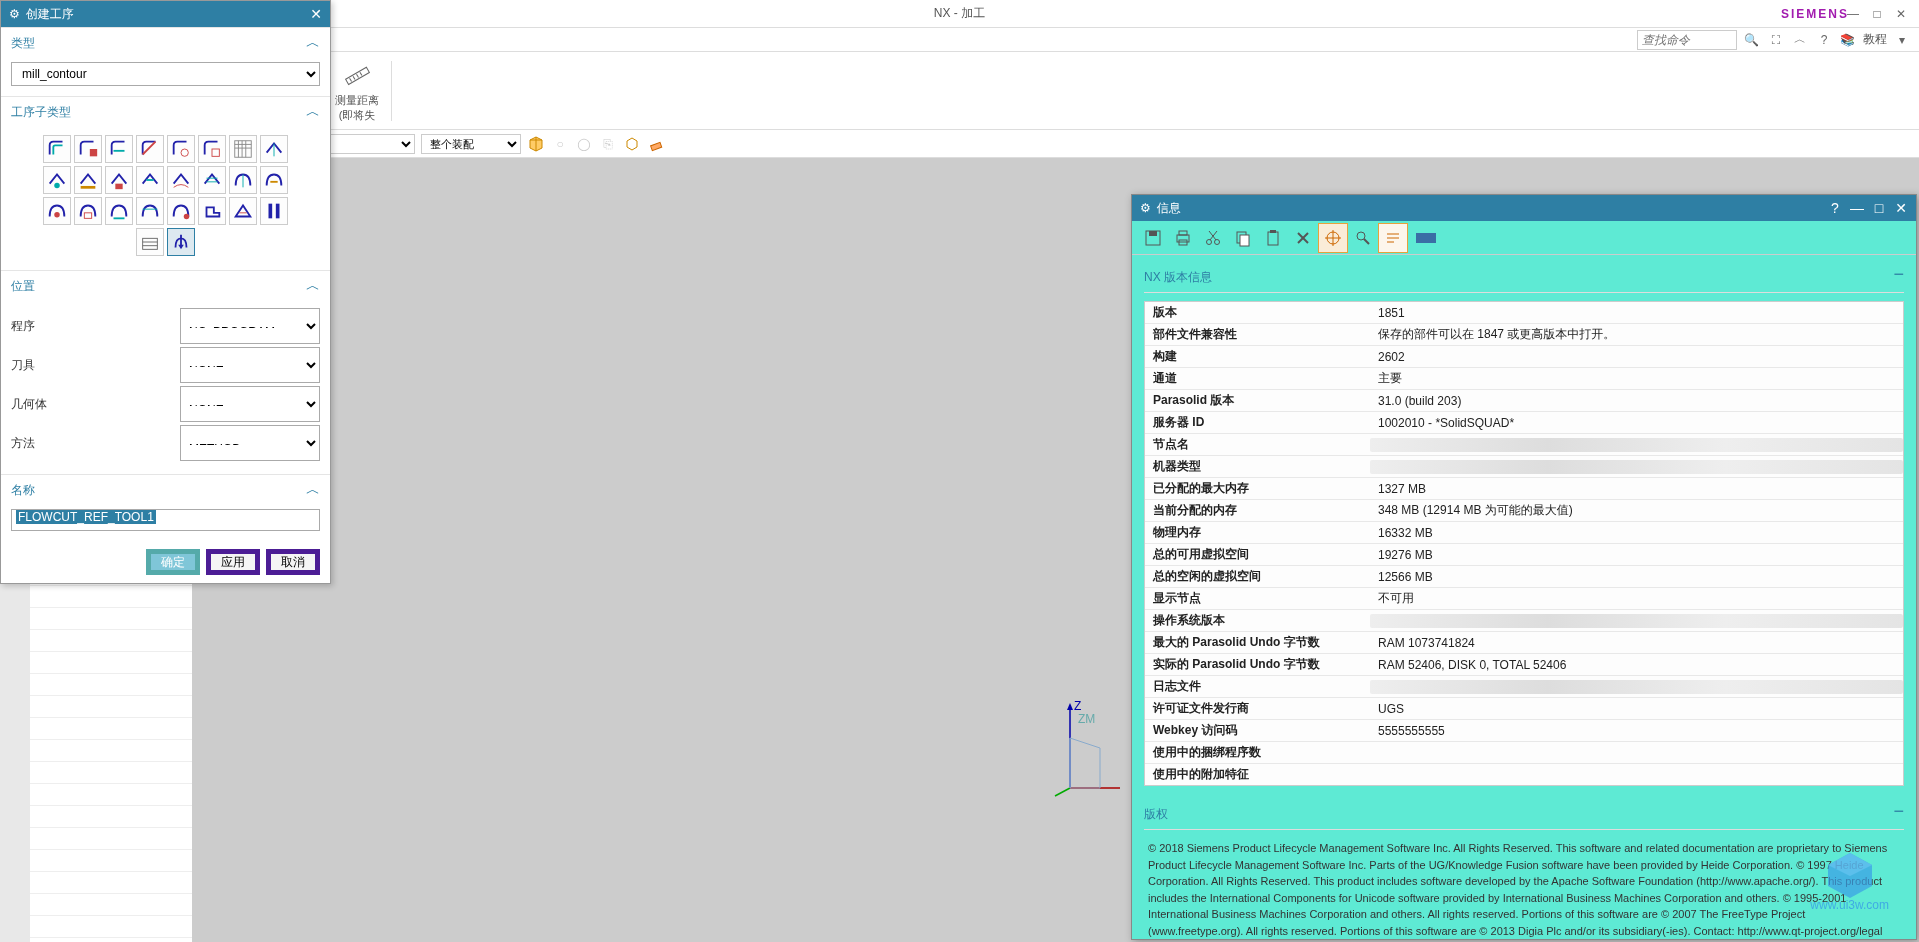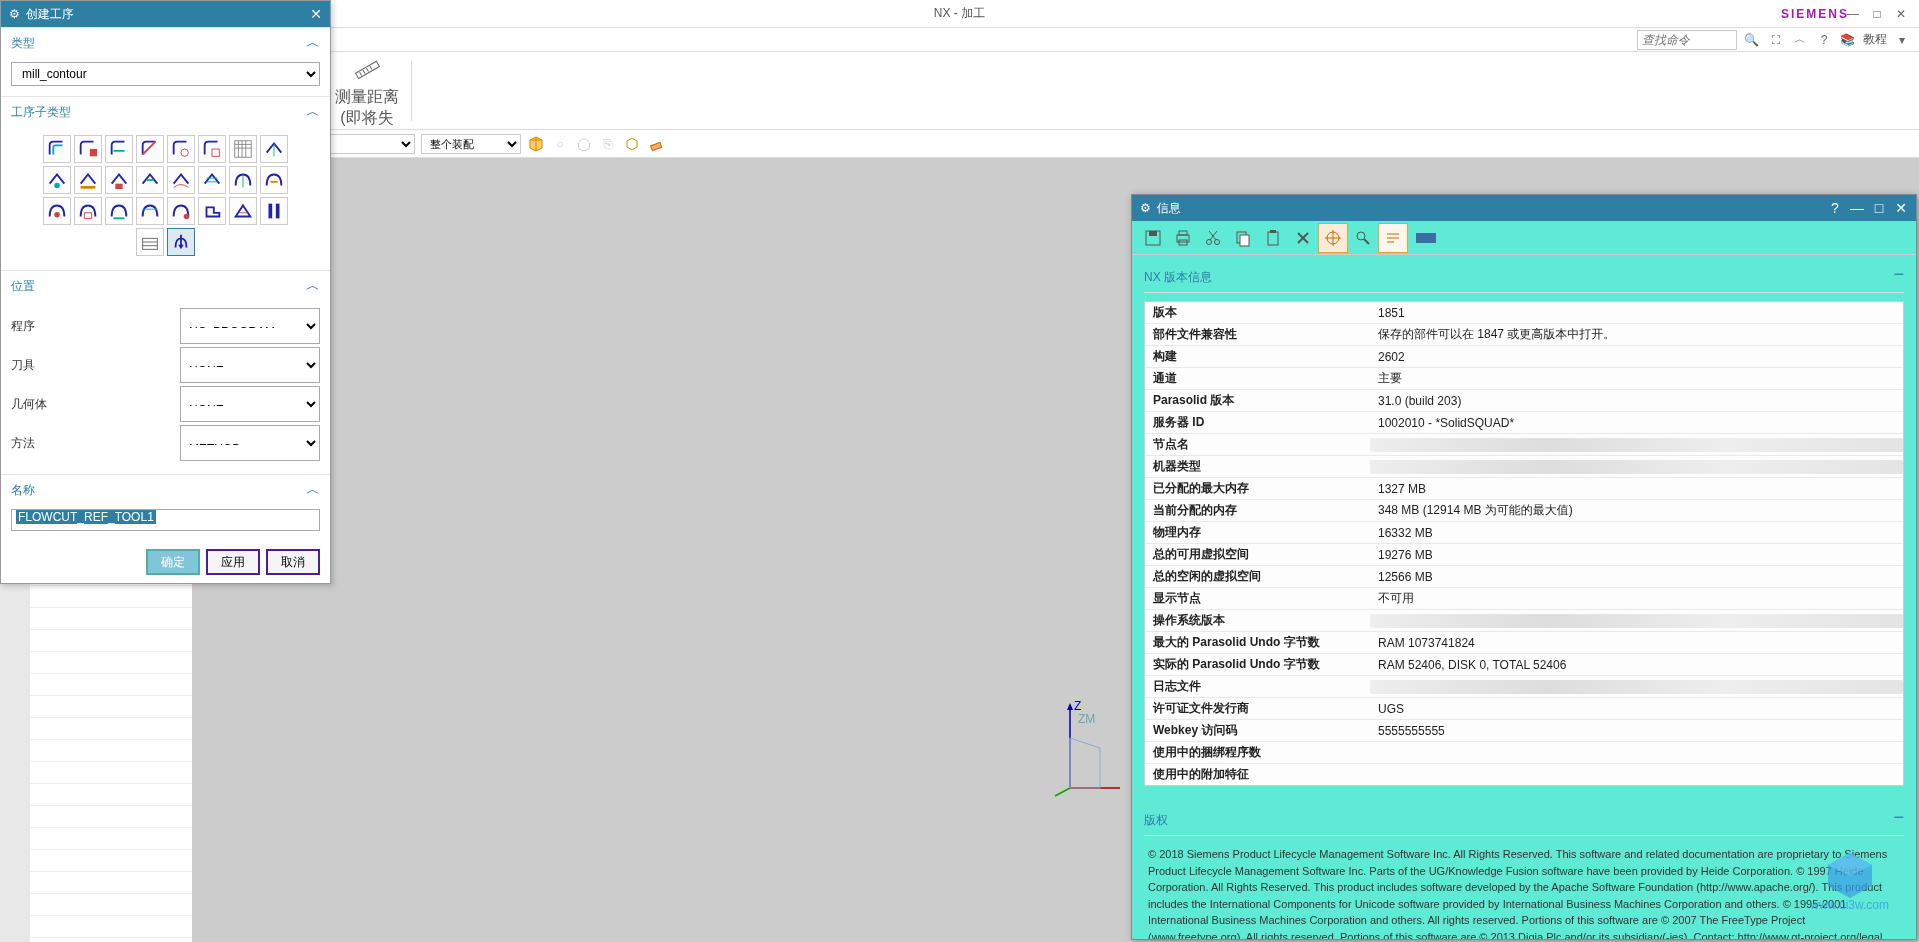--- a/index.html
+++ b/index.html
@@ -17,21 +17,21 @@
 .command-bar .tab936 { position: absolute; left: 274px; color: #666; }
 .search-cmd { width: 100px; height: 20px; border: 1px solid #ccc; padding: 0 4px; font-style: italic; color: #aaa; }
 .cmd-icon { width: 18px; height: 18px; display: flex; align-items: center; justify-content: center; color: #666; }
 .tutorial-link { color: #555; }
 
 
 .toolbar-row { height: 78px; background: #fff; border-bottom: 1px solid #ddd; padding-left: 274px; display: flex; align-items: center; gap: 4px; }
 .ribbon-sep { width: 1px; height: 60px; background: #ddd; margin: 0 4px; }
 .ribbon-btn { display: flex; flex-direction: column; align-items: center; gap: 2px; padding: 4px; }
 .ribbon-icon { width: 32px; height: 32px; display: flex; align-items: center; justify-content: center; }
-.ribbon-label { font-size: 16px; color: #555; text-align: center; white-space: pre-line; }
+.ribbon-label { font-size: 11px; color: #555; text-align: center; white-space: pre-line; }
 
 
 .secondary-toolbar { height: 28px; background: #fff; border-bottom: 1px solid #ddd; padding-left: 274px; display: flex; align-items: center; gap: 6px; margin-left: 7px; }
 .sec-label { color: #666; margin-right: 4px; }
 .sec-dropdown { height: 20px; border: 1px solid #ccc; min-width: 100px; background: #fff; padding: 0 4px; font-size: 11px;}
 .sec-icon { width: 18px; height: 18px; color: #888; display:flex; align-items:center; justify-content:center; }
 .sec-icon.disabled { color: #ccc; }
 
 
 .canvas-area { position: absolute; left: 0; top: 158px; right: 0; bottom: 0; background: #cccccc; }
@@ -60,21 +60,21 @@
 .subtype-icon svg { width: 22px; height: 22px; }
 
 .loc-row { display: flex; align-items: center; justify-content: space-between; margin: 3px 0; }
 .loc-label { color: #333; }
 .loc-select { width: 140px; height: 36px; border: 1px solid #aaa; padding: 15px 4px; background: #fff; }
 
 .name-input { width: 100%; height: 22px; border: 1px solid #aaa; padding: 0 4px; color: #2e7fa4; }
 .name-input-selected { background: #2e7fa4; color: #fff; padding: 0 2px;}
 
 .dialog-buttons { display: flex; justify-content: flex-end; gap: 6px; padding: 8px 10px; }
-.dlg-btn { width: 54px; height: 26px; border: 2px solid #4c1d95; background: #f5f5f5; cursor: pointer; }
+.dlg-btn { width: 54px; height: 26px; border: 5px solid #4c1d95; background: #f5f5f5; cursor: pointer; }
 .dlg-btn.primary { background: #7fc6d8; border-color: #5aa; color: #fff; }
 
 
 .info-panel { position: absolute; left: 1131px; top: 194px; width: 786px; height: 746px; background: #5eead4; border: 1px solid #888; box-shadow: 2px 2px 8px rgba(0,0,0,0.3); z-index: 40; display: flex; flex-direction: column; }
 .info-titlebar { height: 26px; background: #2e7fa4; color: #fff; display: flex; align-items: center; justify-content: space-between; padding: 0 8px; }
 .info-title-left { display: flex; align-items: center; gap: 6px; }
 .info-win-controls { display: flex; gap: 8px; align-items: center;}
 .info-win-btn { width: 14px; height: 14px; cursor: pointer; color:#fff; display:flex; align-items:center; justify-content:center; font-size: 14px;}
 
 .info-toolbar { height: 34px; border-bottom: 1px solid #ccc; display: flex; align-items: center; padding: 0 6px; gap: 0; }
@@ -601,21 +601,21 @@
         <div class="info-row">
           <div class="info-key">使用中的捆绑程序数</div>
           <div class="info-val"></div>
         </div>
         <div class="info-row">
           <div class="info-key">使用中的附加特征</div>
           <div class="info-val"></div>
         </div>
       </div>
 
-    <div class="info-section-title" style="margin-top:20px">
+    <div class="info-section-title" style="margin-top:14px">
       <span>版权</span>
       <span class="minus">−</span>
     </div>
     <div class="copyright-box">© 2018 Siemens Product Lifecycle Management Software Inc. All Rights Reserved. This software and related documentation are proprietary to Siemens Product Lifecycle Management Software Inc. Parts of the UG/Knowledge Fusion software have been provided by Heide Corporation. © 1997 Heide Corporation. All Rights Reserved. This product includes software developed by the Apache Software Foundation (http://www.apache.org/). This product includes the International Components for Unicode software provided by International Business Machines Corporation and others. © 1995-2001 International Business Machines Corporation and others. All rights reserved. Portions of this software are © 2007 The FreeType Project (www.freetype.org). All rights reserved. Portions of this software are © 2013 Digia Plc and/or its subsidiary(-ies). Contact: http://www.qt-project.org/legal</div>
 
   </div>
 </div>
 
 <div class="watermark">
   <svg width="60" height="50" viewBox="0 0 60 50">

